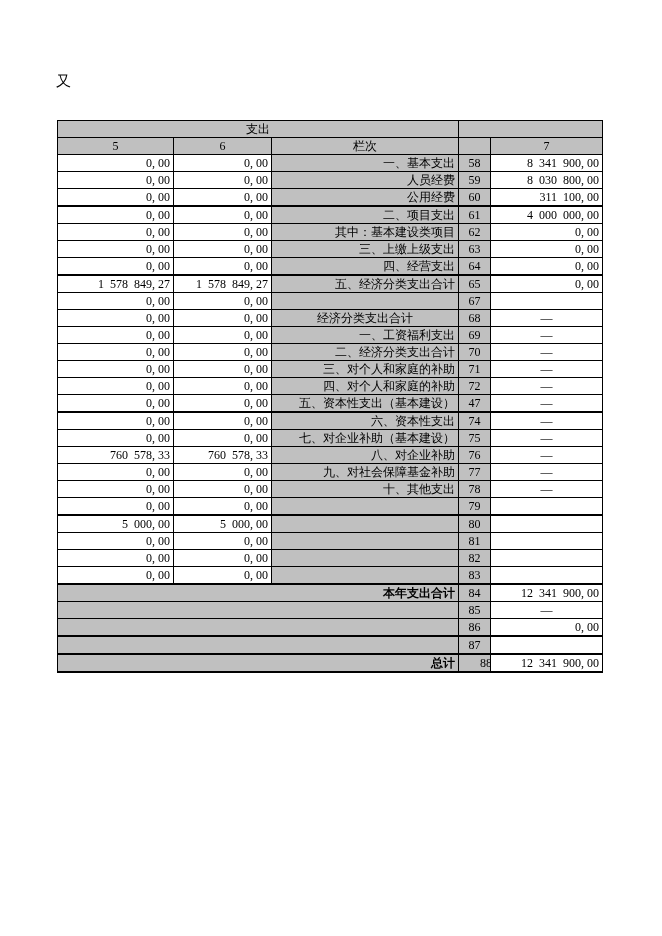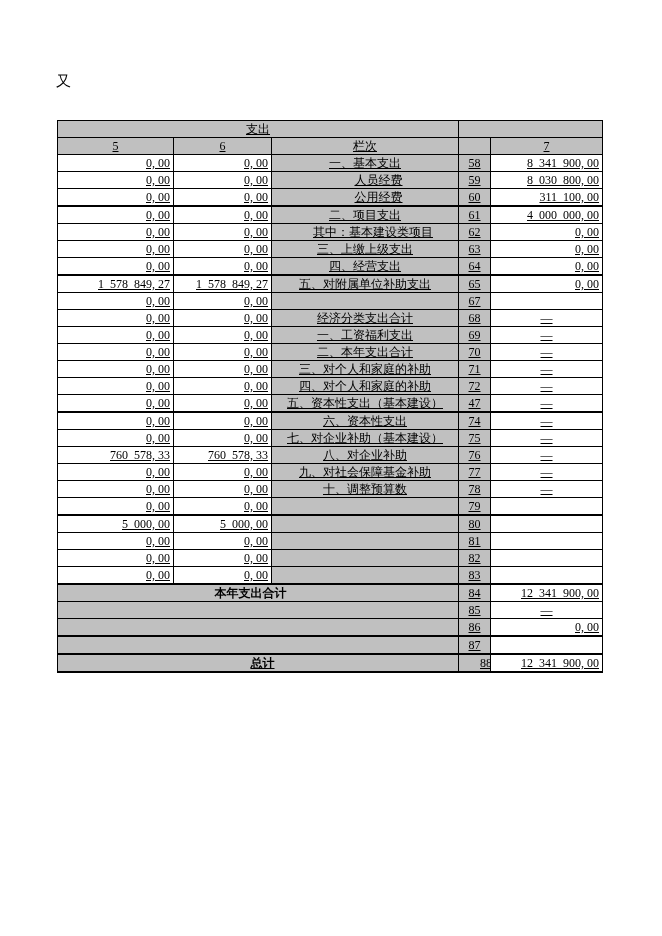--- a/index.html
+++ b/index.html
@@ -7,31 +7,30 @@
     width:662px;height:936px;background:#ffffff;position:relative;
     font-family:"Liberation Serif","DejaVu Serif",serif;color:#000;
   }
   .stray{
     position:absolute;left:56px;top:72px;font-size:15px;
   }
   table.budget{
     position:absolute;left:57px;top:120px;width:545px;
     border-collapse:collapse;table-layout:fixed;
     font-size:12px;
-    text-decoration:underline;
   }
   table.budget td{
     border:1px solid #000;height:16px;line-height:16px;
     padding:0 3px;overflow:hidden;white-space:pre;
   }
   td.gray{background:#c0c0c0;}
   td.white{background:#ffffff;}
   td.num{text-align:right;}
   td.center{text-align:center;}
-  td.left{text-align:center;}
+  td.left{text-align:right;}
   tr.thick td{border-top-width:2px;}
   table.budget{border:1px solid #000;}
   tr.lastrow td{border-bottom-width:2px;padding-left:21px;}
   .ind1{padding-left:30px !important;}
   .ind2{padding-left:19px !important;}
   .flabel{font-weight:bold;}
   .clipwrap{display:inline-block;margin-left:-12px;white-space:pre;}
   .title-cell{text-align:center;}
 </style>
 </head>
@@ -106,21 +105,21 @@
       <tr>
         <td class="white num">0, 00</td>
         <td class="white num">0, 00</td>
         <td class="gray left">四、经营支出</td>
         <td class="gray center">64</td>
         <td class="white num">0, 00</td>
       </tr>
       <tr class="thick">
         <td class="white num">1  578  849, 27</td>
         <td class="white num">1  578  849, 27</td>
-        <td class="gray left">五、对附属单位补助支出</td>
+        <td class="gray left">五、经济分类支出合计</td>
         <td class="gray center">65</td>
         <td class="white num">0, 00</td>
       </tr>
       <tr>
         <td class="white num">0, 00</td>
         <td class="white num">0, 00</td>
         <td class="gray left"></td>
         <td class="gray center">67</td>
         <td class="white num"></td>
       </tr>
@@ -134,21 +133,21 @@
       <tr>
         <td class="white num">0, 00</td>
         <td class="white num">0, 00</td>
         <td class="gray left">一、工资福利支出</td>
         <td class="gray center">69</td>
         <td class="white center">—</td>
       </tr>
       <tr>
         <td class="white num">0, 00</td>
         <td class="white num">0, 00</td>
-        <td class="gray left">二、本年支出合计</td>
+        <td class="gray left">二、经济分类支出合计</td>
         <td class="gray center">70</td>
         <td class="white center">—</td>
       </tr>
       <tr>
         <td class="white num">0, 00</td>
         <td class="white num">0, 00</td>
         <td class="gray left">三、对个人和家庭的补助</td>
         <td class="gray center">71</td>
         <td class="white center">—</td>
       </tr>
@@ -190,21 +189,21 @@
       <tr>
         <td class="white num">0, 00</td>
         <td class="white num">0, 00</td>
         <td class="gray left">九、对社会保障基金补助</td>
         <td class="gray center">77</td>
         <td class="white center">—</td>
       </tr>
       <tr>
         <td class="white num">0, 00</td>
         <td class="white num">0, 00</td>
-        <td class="gray left">十、调整预算数</td>
+        <td class="gray left">十、其他支出</td>
         <td class="gray center">78</td>
         <td class="white center">—</td>
       </tr>
       <tr>
         <td class="white num">0, 00</td>
         <td class="white num">0, 00</td>
         <td class="gray left"></td>
         <td class="gray center">79</td>
         <td class="white num"></td>
       </tr>

